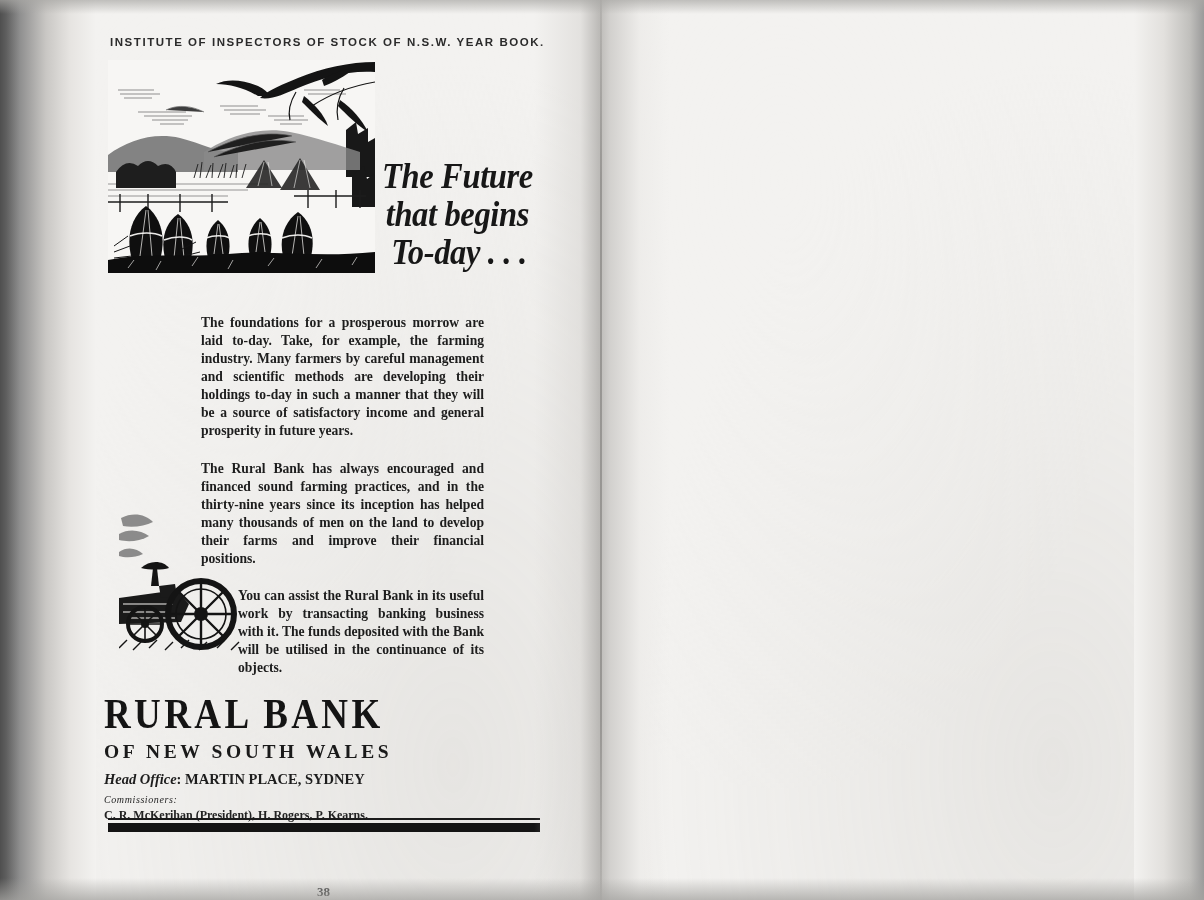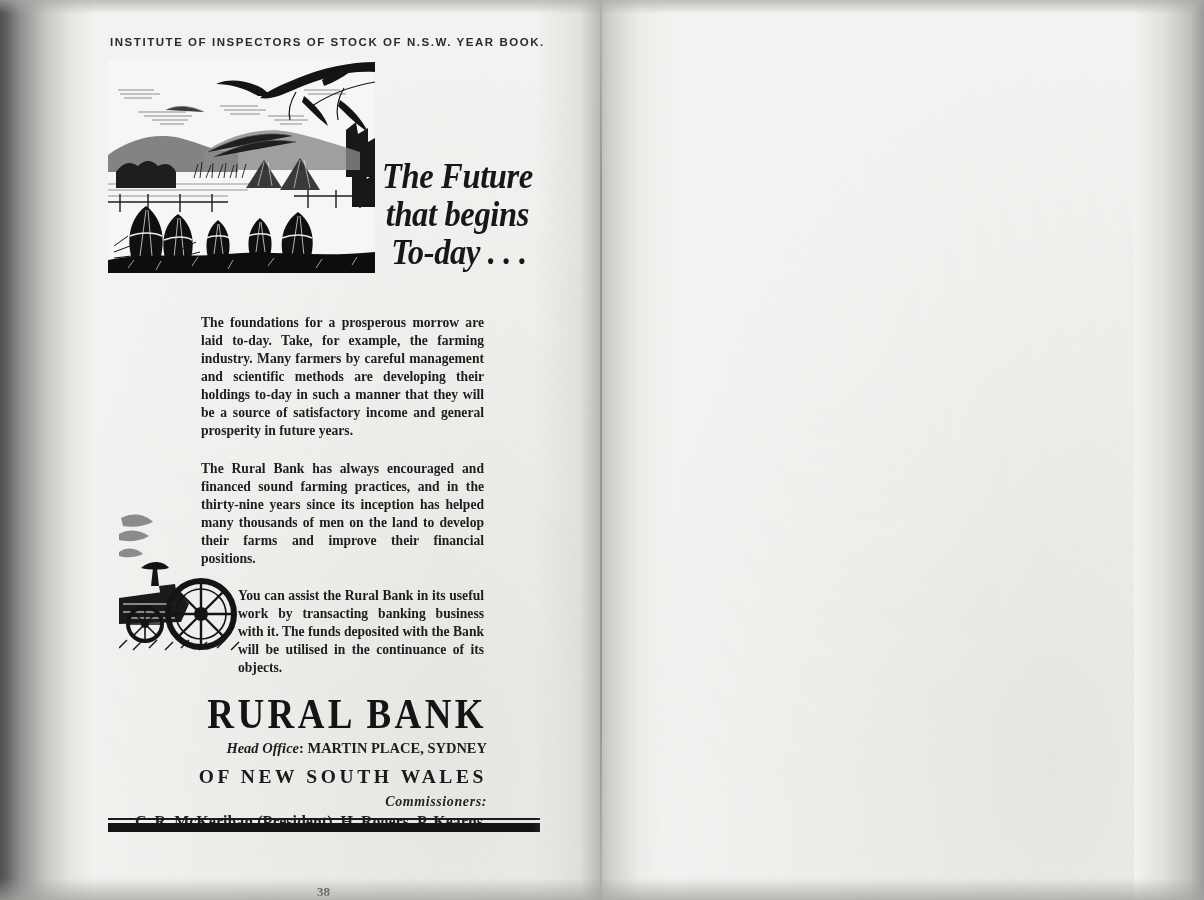--- a/index.html
+++ b/index.html
@@ -143,23 +143,23 @@
 
   #ad-machine {
     position: absolute;
     left: 119px; top: 512px;
     width: 124px; height: 152px;
     overflow: hidden;
   }
 
   #bank-block {
     position: absolute;
-    left: 97px; top: 692px;
+    left: 104px; top: 692px;
     width: 390px;
-    text-align: right;
+    text-align: left;
   }
   #bank-name {
     font-family: "Liberation Serif", serif;
     font-weight: bold;
     font-size: 37px;
     letter-spacing: 3.4px;
     color: #141414;
     line-height: 40px;
     transform: scaleY(1.12);
     transform-origin: center top;
@@ -177,30 +177,30 @@
     font-family: "Liberation Serif", serif;
     font-size: 14.5px;
     font-weight: bold;
     color: #1d1d1d;
   }
   #bank-office .ital { font-style: italic; }
   #comm-label {
     margin-top: 6px;
     font-family: "Liberation Serif", serif;
     font-style: italic;
-    font-weight: bold;
-    font-size: 14px;
+    font-weight: normal;
+    font-size: 10px;
     letter-spacing: .6px;
     color: #242424;
   }
   #comm-names {
     margin-top: 3px;
     font-family: "Liberation Serif", serif;
     font-weight: bold;
-    font-size: 16px;
+    font-size: 12px;
     color: #222;
   }
 
   #rule-thin {
     position: absolute;
     left: 108px; top: 818px; width: 432px; height: 2px;
     background: #1b1b1b;
   }
   #rule-thick {
     position: absolute;
@@ -372,24 +372,24 @@
 
         <g stroke="#141414" stroke-width="1.4">
           <path d="M0 136 l8 -8 M14 138 l8 -8 M30 136 l8 -8 M46 138 l8 -8
                    M62 136 l8 -8 M80 138 l8 -8 M98 136 l8 -8 M112 138 l8 -8"></path>
         </g>
       </svg>
     </div>
 
     <div id="bank-block">
       <div id="bank-name">RURAL BANK</div>
+      <div id="bank-sub">OF NEW SOUTH WALES</div>
       <div id="bank-office">
         <span class="ital">Head Office</span><span>: MARTIN PLACE, SYDNEY</span>
       </div>
-      <div id="bank-sub">OF NEW SOUTH WALES</div>
       <div id="comm-label">Commissioners:</div>
       <div id="comm-names">C. R. McKerihan (President), H. Rogers, P. Kearns.</div>
     </div>
 
     <div id="rule-thin"></div>
     <div id="rule-thick"></div>
 
     <div class="folio" id="folio-left">38</div>
 
     <div id="left-edge"></div>

